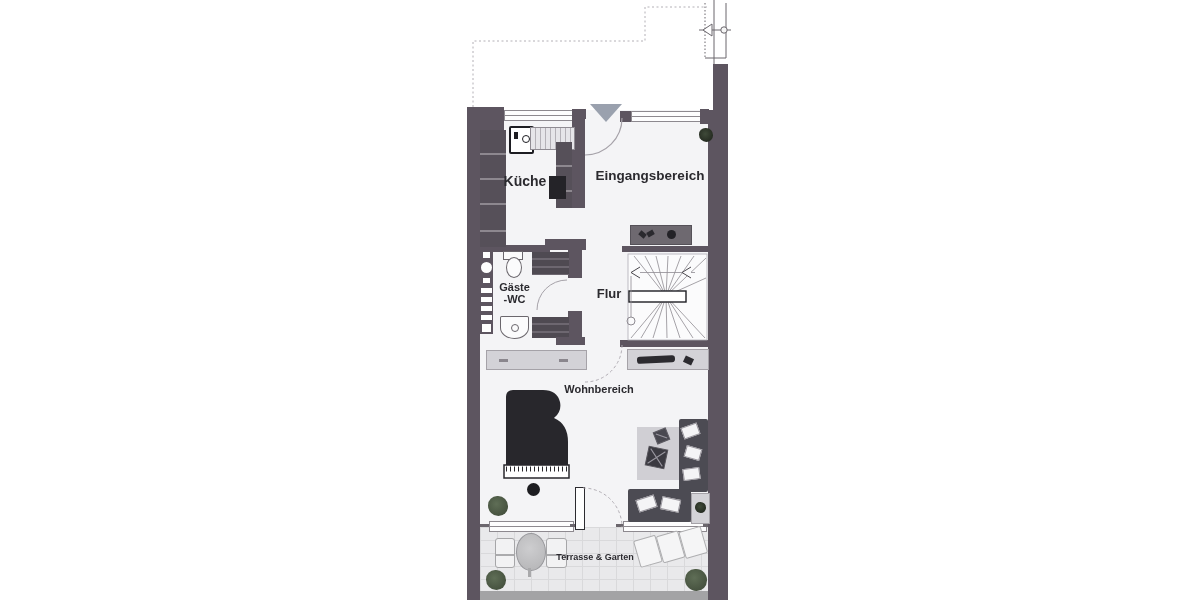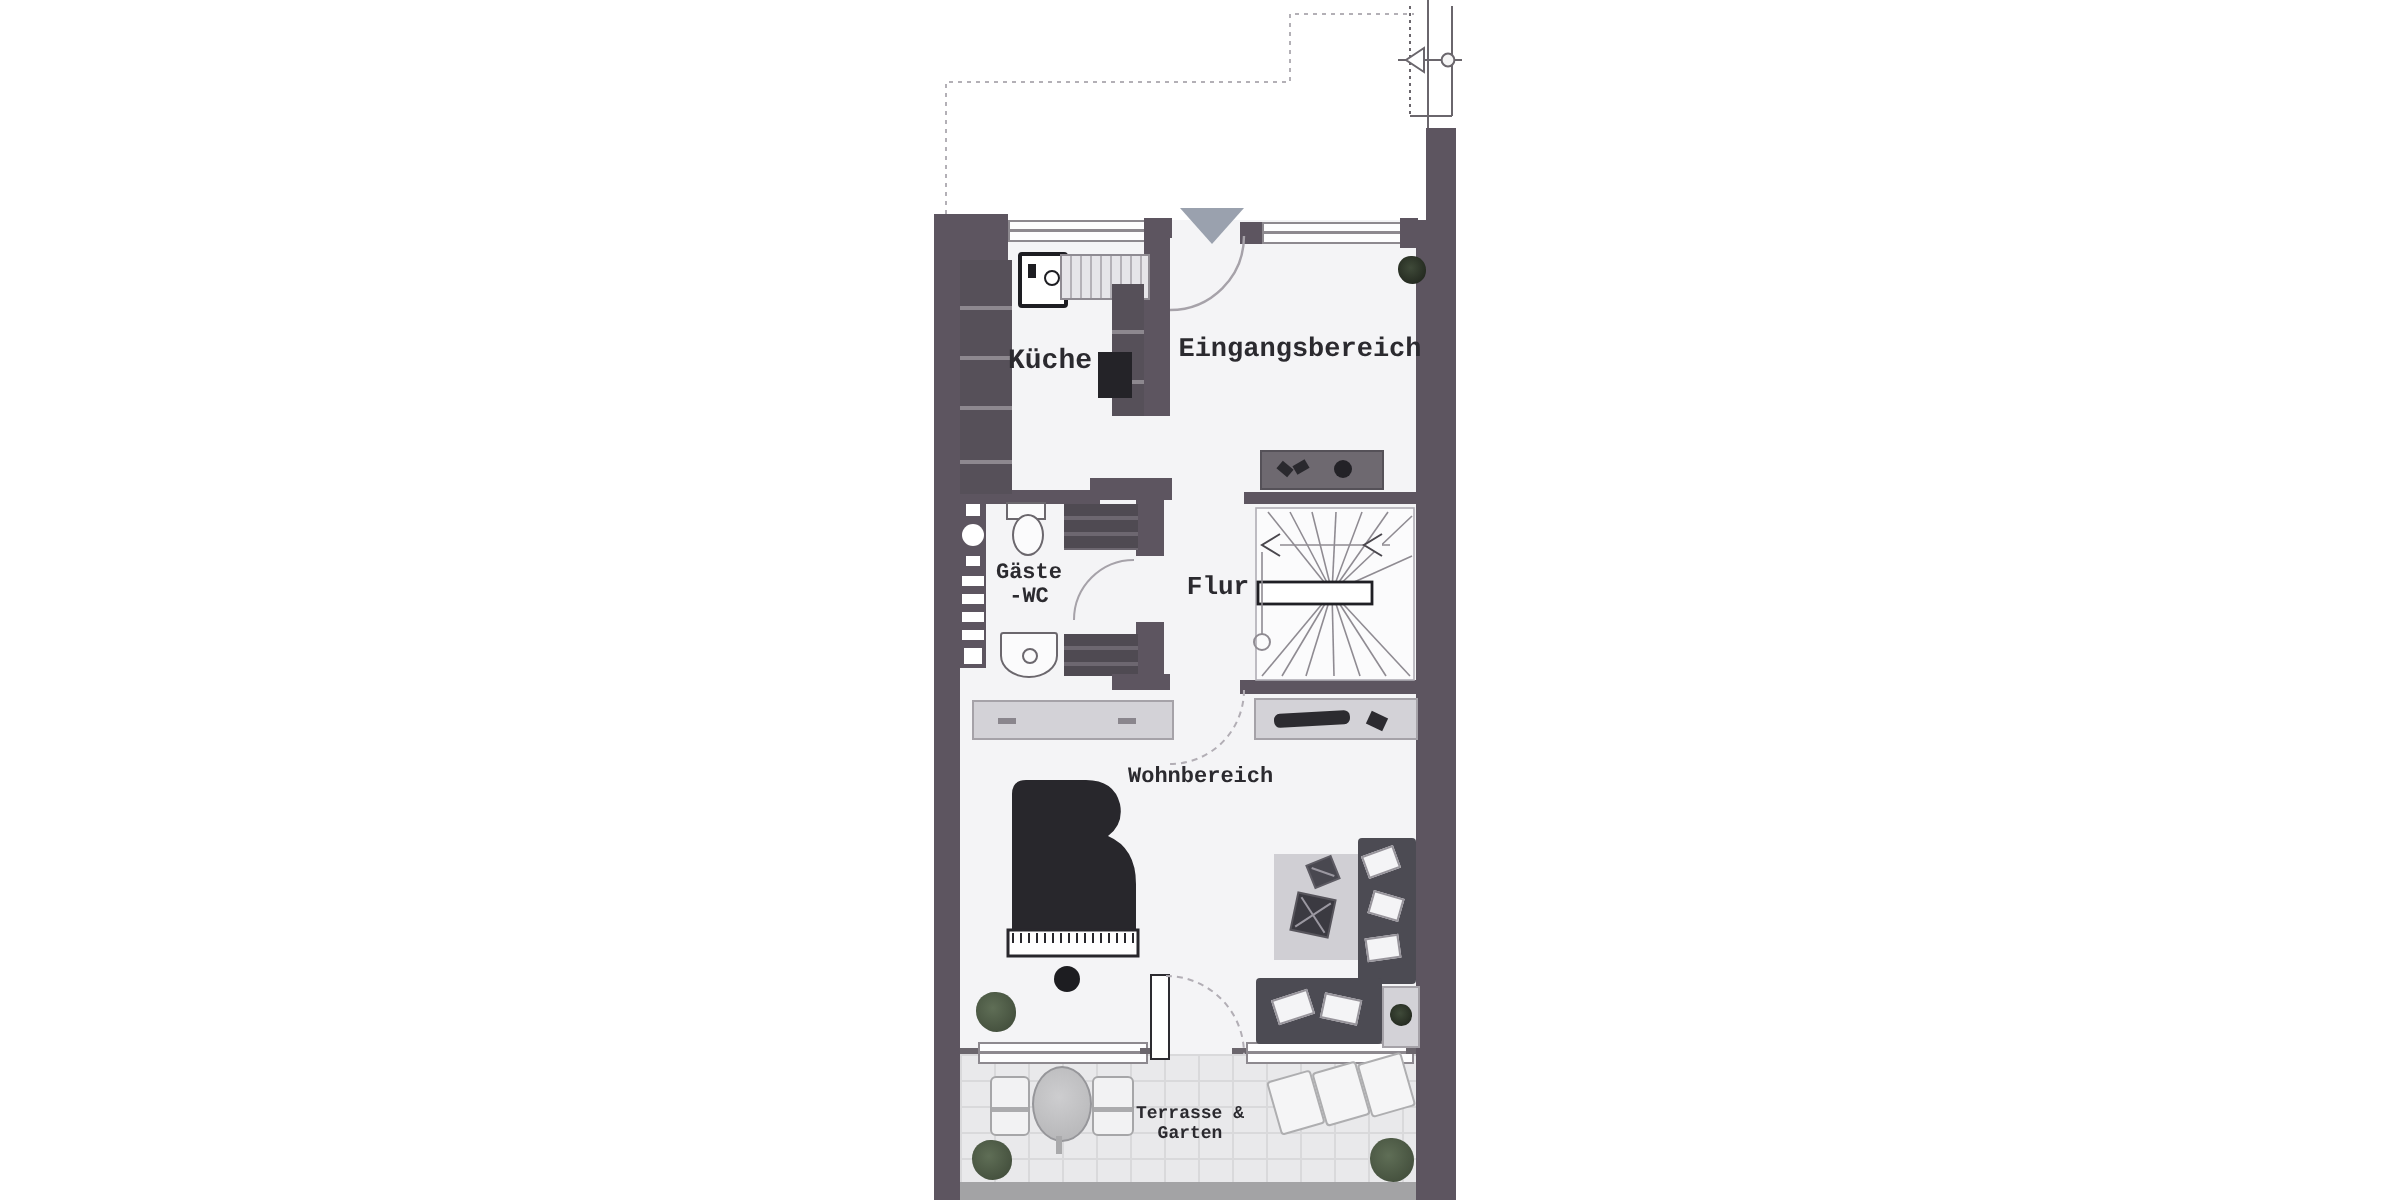--- a/index.html
+++ b/index.html
@@ -8,21 +8,21 @@
     --piano:#28272c;
     --furniture-light:#d3d2d7;
     --paving:#e9e9eb;
     --plant:#46523f;
     --entrance-arrow:#9aa1ae;
     --label-text:#2b2a2f;
     --line:#8f8b92;
   }
   html,body{margin:0;padding:0;background:#fff;}
   #canvas{position:relative;width:1200px;height:600px;background:#fff;overflow:hidden;
-          font-family:Liberation Mono, monospace;}
+          font-family:Liberation Sans, sans-serif;}
   .abs{position:absolute;}
   .wall{position:absolute;background:var(--wall);}
   .wallthin{position:absolute;background:#6b666d;}
   .window{position:absolute;border:1px solid #8d898f;
           background:linear-gradient(to bottom,#fdfdfe 0 40%,#8d898f 40% 58%,#fdfdfe 58%);}
   .cab{position:absolute;background:repeating-linear-gradient(180deg,#565059 0 23px,#8d888f 23px 25px);}
   .shelf{position:absolute;background:repeating-linear-gradient(180deg,#4f4a52 0 6px,#6d6770 6px 8px);}
   .counter{position:absolute;border:1px solid #8f8b92;
            background:repeating-linear-gradient(90deg,#e6e5e9 0 4px,#b4b1b7 4px 5px);}
   .sideboard-light{position:absolute;background:var(--furniture-light);border:1px solid #a5a2a8;}

